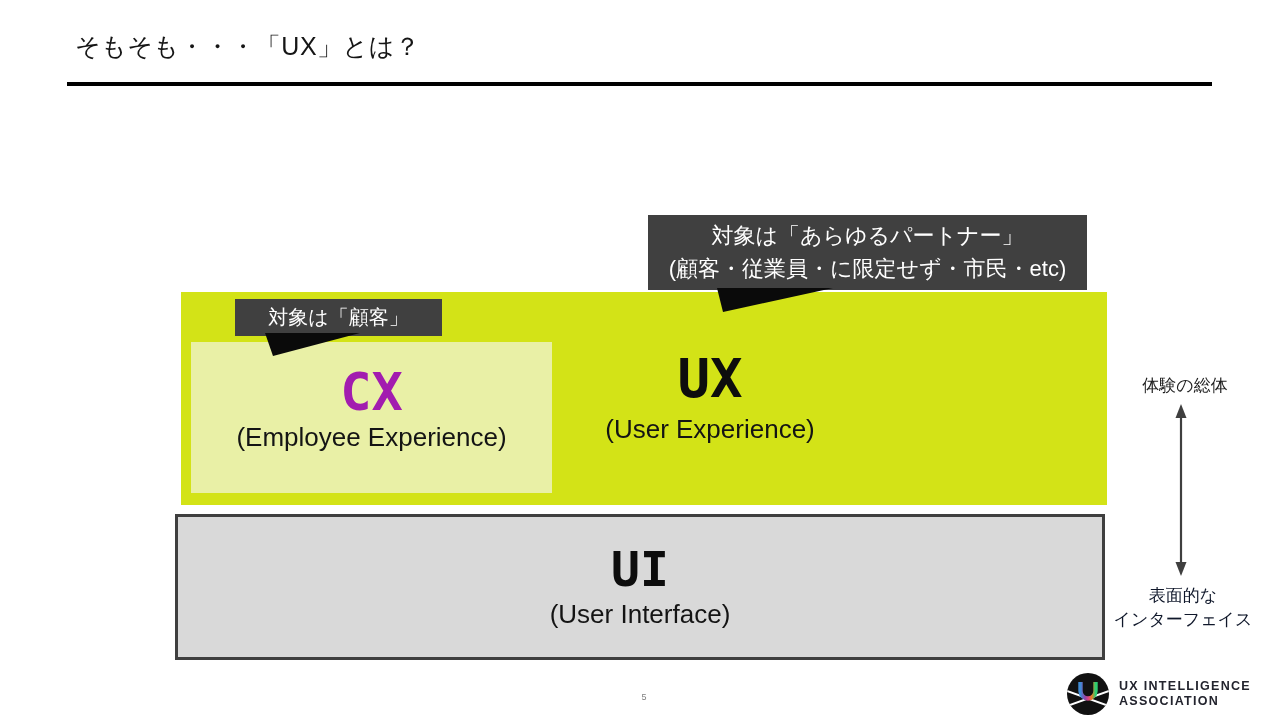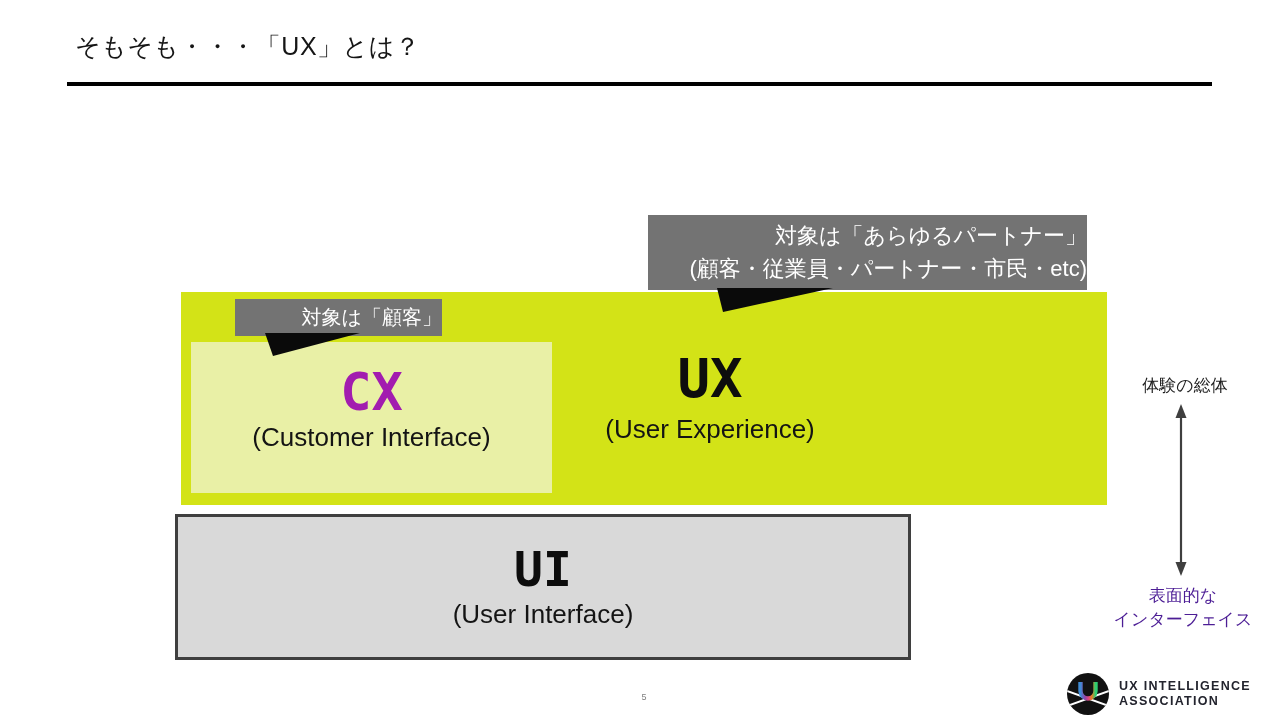--- a/index.html
+++ b/index.html
@@ -15,64 +15,64 @@
   .body-text{left:95px;top:100px;font-size:30px;line-height:42px;color:#1c1c1c;white-space:nowrap;}
 
   
   .ux-box{left:181px;top:292px;width:926px;height:213px;background:#d3e317;}
   .cx-box{left:191px;top:342px;width:361px;height:151px;background:#e9f0a6;text-align:center;}
   .cx-box .abbr{margin-top:24px;font-size:52px;font-weight:bold;font-family:"DejaVu Sans Mono","Liberation Mono",monospace;line-height:1.0;color:#a21caf;}
   .cx-box .full{font-size:26px;color:#141414;margin-top:4px;}
   .ux-label{left:560px;top:352px;width:300px;text-align:center;}
   .ux-label .abbr{font-size:54px;font-weight:bold;font-family:"DejaVu Sans Mono","Liberation Mono",monospace;line-height:1.0;color:#0d0d0d;}
   .ux-label .full{font-size:26px;color:#141414;margin-top:8px;}
-  .ui-box{left:175px;top:514px;width:736px;height:146px;background:#d9d9d9;border:3px solid #3f3f3f;box-sizing:border-box;text-align:center;}
+  .ui-box{left:175px;top:514px;width:930px;height:146px;background:#d9d9d9;border:3px solid #3f3f3f;box-sizing:border-box;text-align:center;}
   .ui-box .abbr{margin-top:28px;font-size:48px;font-weight:bold;font-family:"DejaVu Sans Mono","Liberation Mono",monospace;line-height:1.0;color:#0d0d0d;}
   .ui-box .full{font-size:26px;color:#141414;margin-top:6px;}
 
   
-  .callout{background:#737373;color:#ffffff;text-align:right;}
+  .callout{background:#404040;color:#ffffff;text-align:center;}
   .callout-big{left:648px;top:215px;width:439px;height:75px;font-size:22px;line-height:33px;padding-top:4px;box-sizing:border-box;}
   .callout-small{left:235px;top:299px;width:207px;height:37px;font-size:20px;line-height:37px;}
   .tail{pointer-events:none;}
 
   
   .side-top{left:1125px;top:374px;width:120px;text-align:center;font-size:17px;color:#1c1c1c;}
-  .side-bottom{left:1113px;top:584px;width:140px;text-align:center;font-size:17px;line-height:24px;color:#4c1d95;}
+  .side-bottom{left:1113px;top:584px;width:140px;text-align:center;font-size:17px;line-height:24px;color:#0f172a;}
 
   .page-number{left:624px;top:692px;width:40px;text-align:center;font-size:9px;color:#7f7f7f;}
 
   
   .logo{left:1066px;top:672px;display:flex;align-items:center;gap:9px;}
   .logo-text{font-weight:bold;font-size:12.5px;letter-spacing:1.3px;line-height:1.2;color:#23242e;}
 </style>
 </head>
 <body>
 
 <div class="slide">
 
   <div class="abs title">そもそも・・・「UX」とは？</div>
   <div class="abs title-rule"></div>
 
 
   <div class="abs ux-box"></div>
 
   <div class="abs cx-box">
     <div class="abbr">CX</div>
-    <div class="full">(Customer Interface)</div>
+    <div class="full">(Employee Experience)</div>
   </div>
 
   <div class="abs ux-label">
     <div class="abbr">UX</div>
     <div class="full">(User Experience)</div>
   </div>
 
   <div class="abs callout callout-big">
     <div>対象は「あらゆるパートナー」</div>
-    <div>(顧客・従業員・パートナー・市民・etc)</div>
+    <div>(顧客・従業員・に限定せず・市民・etc)</div>
   </div>
   <svg class="abs tail" style="left:700px;top:288px;" width="140" height="26" viewBox="0 0 140 26">
     <polygon points="17,0 133,0 23,24" fill="#0a0a0a"></polygon>
   </svg>
 
   <div class="abs callout callout-small">
     <span>対象は「顧客」</span>
   </div>
   <svg class="abs tail" style="left:258px;top:333px;" width="110" height="26" viewBox="0 0 110 26">
     <polygon points="7,0 102,0 15,23" fill="#0a0a0a"></polygon>

